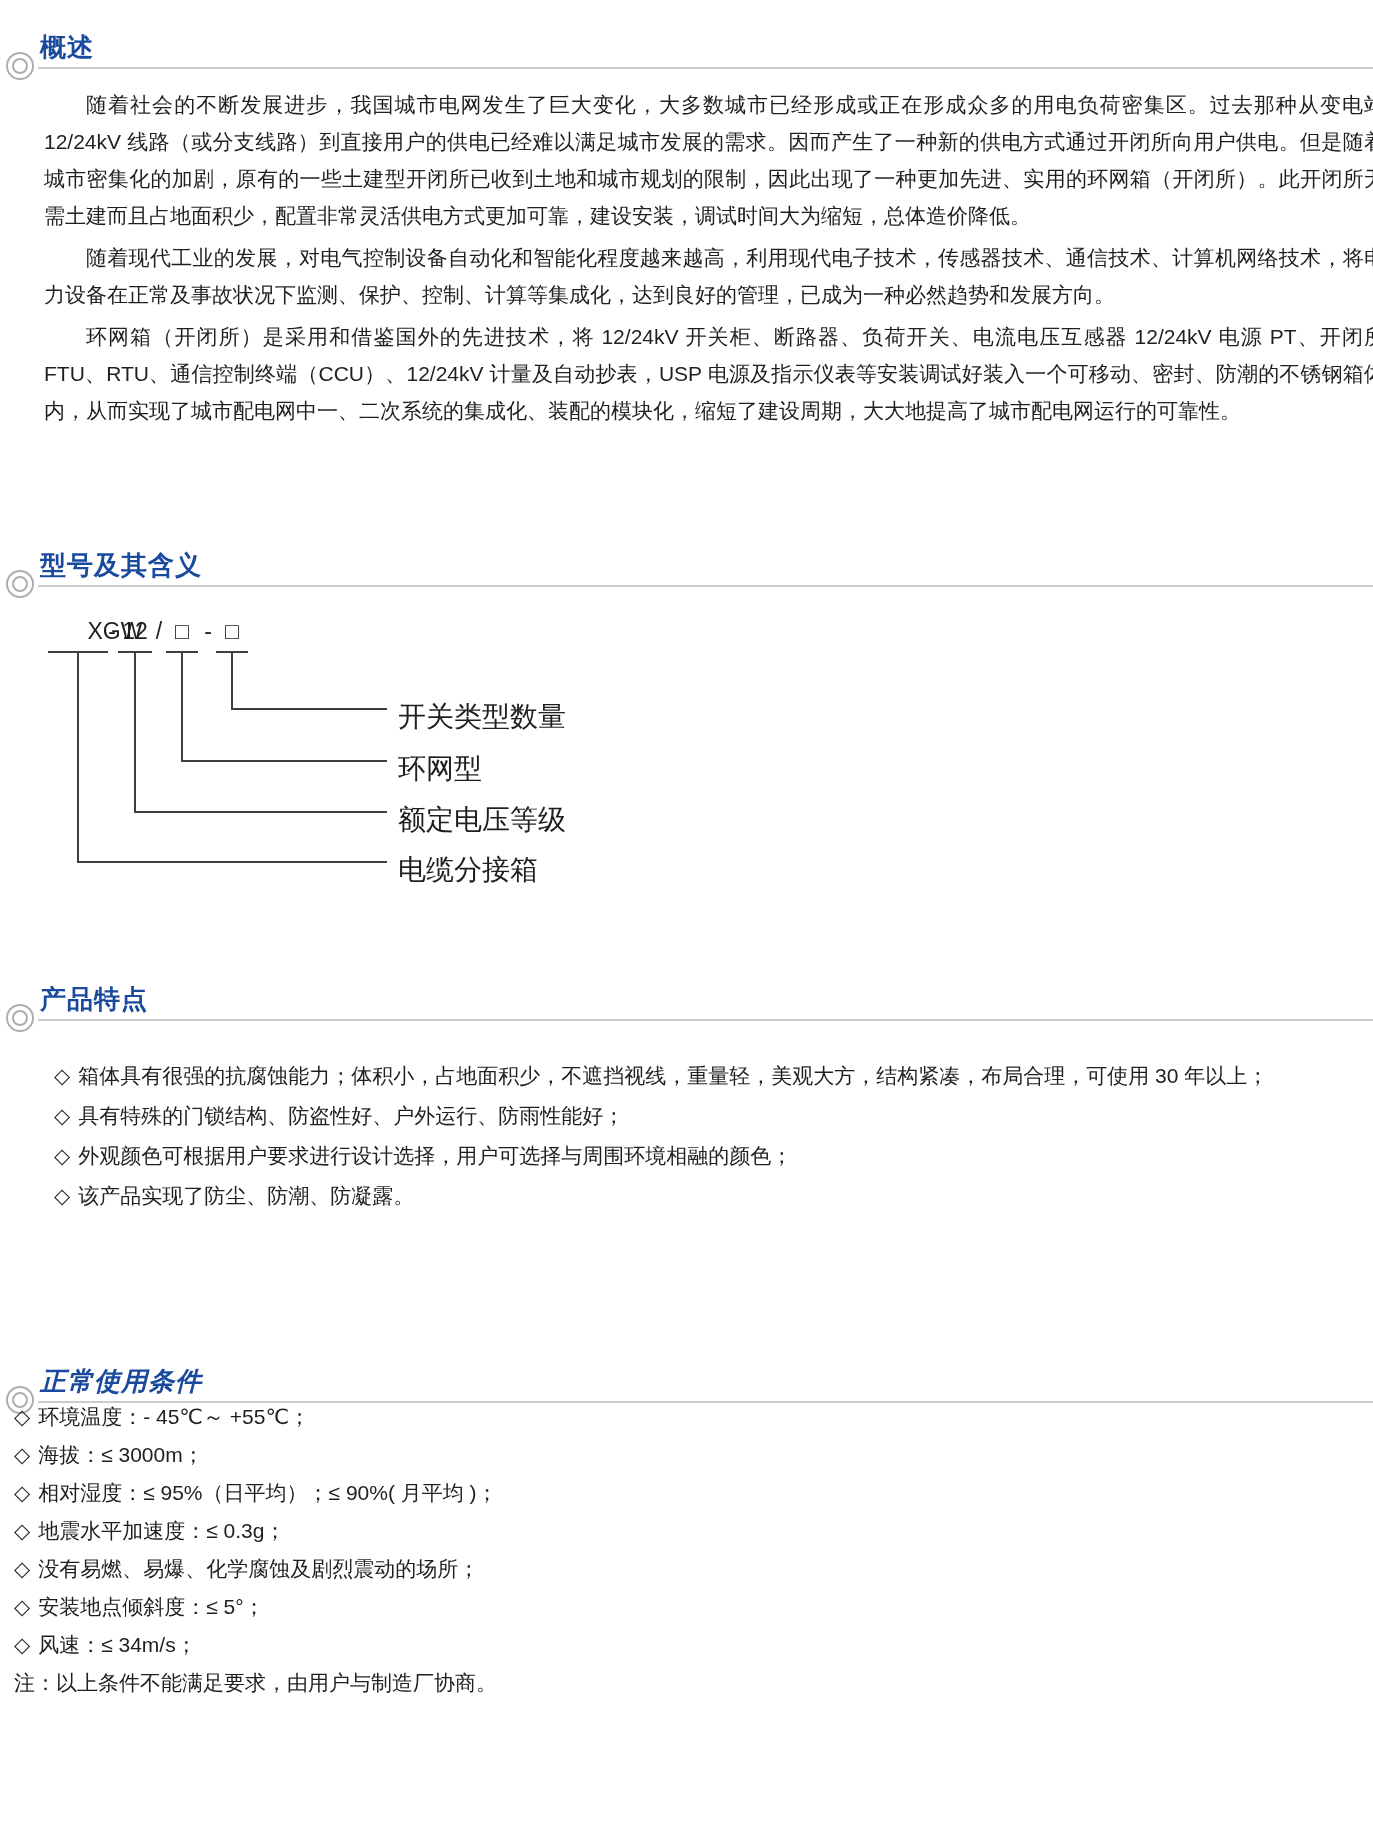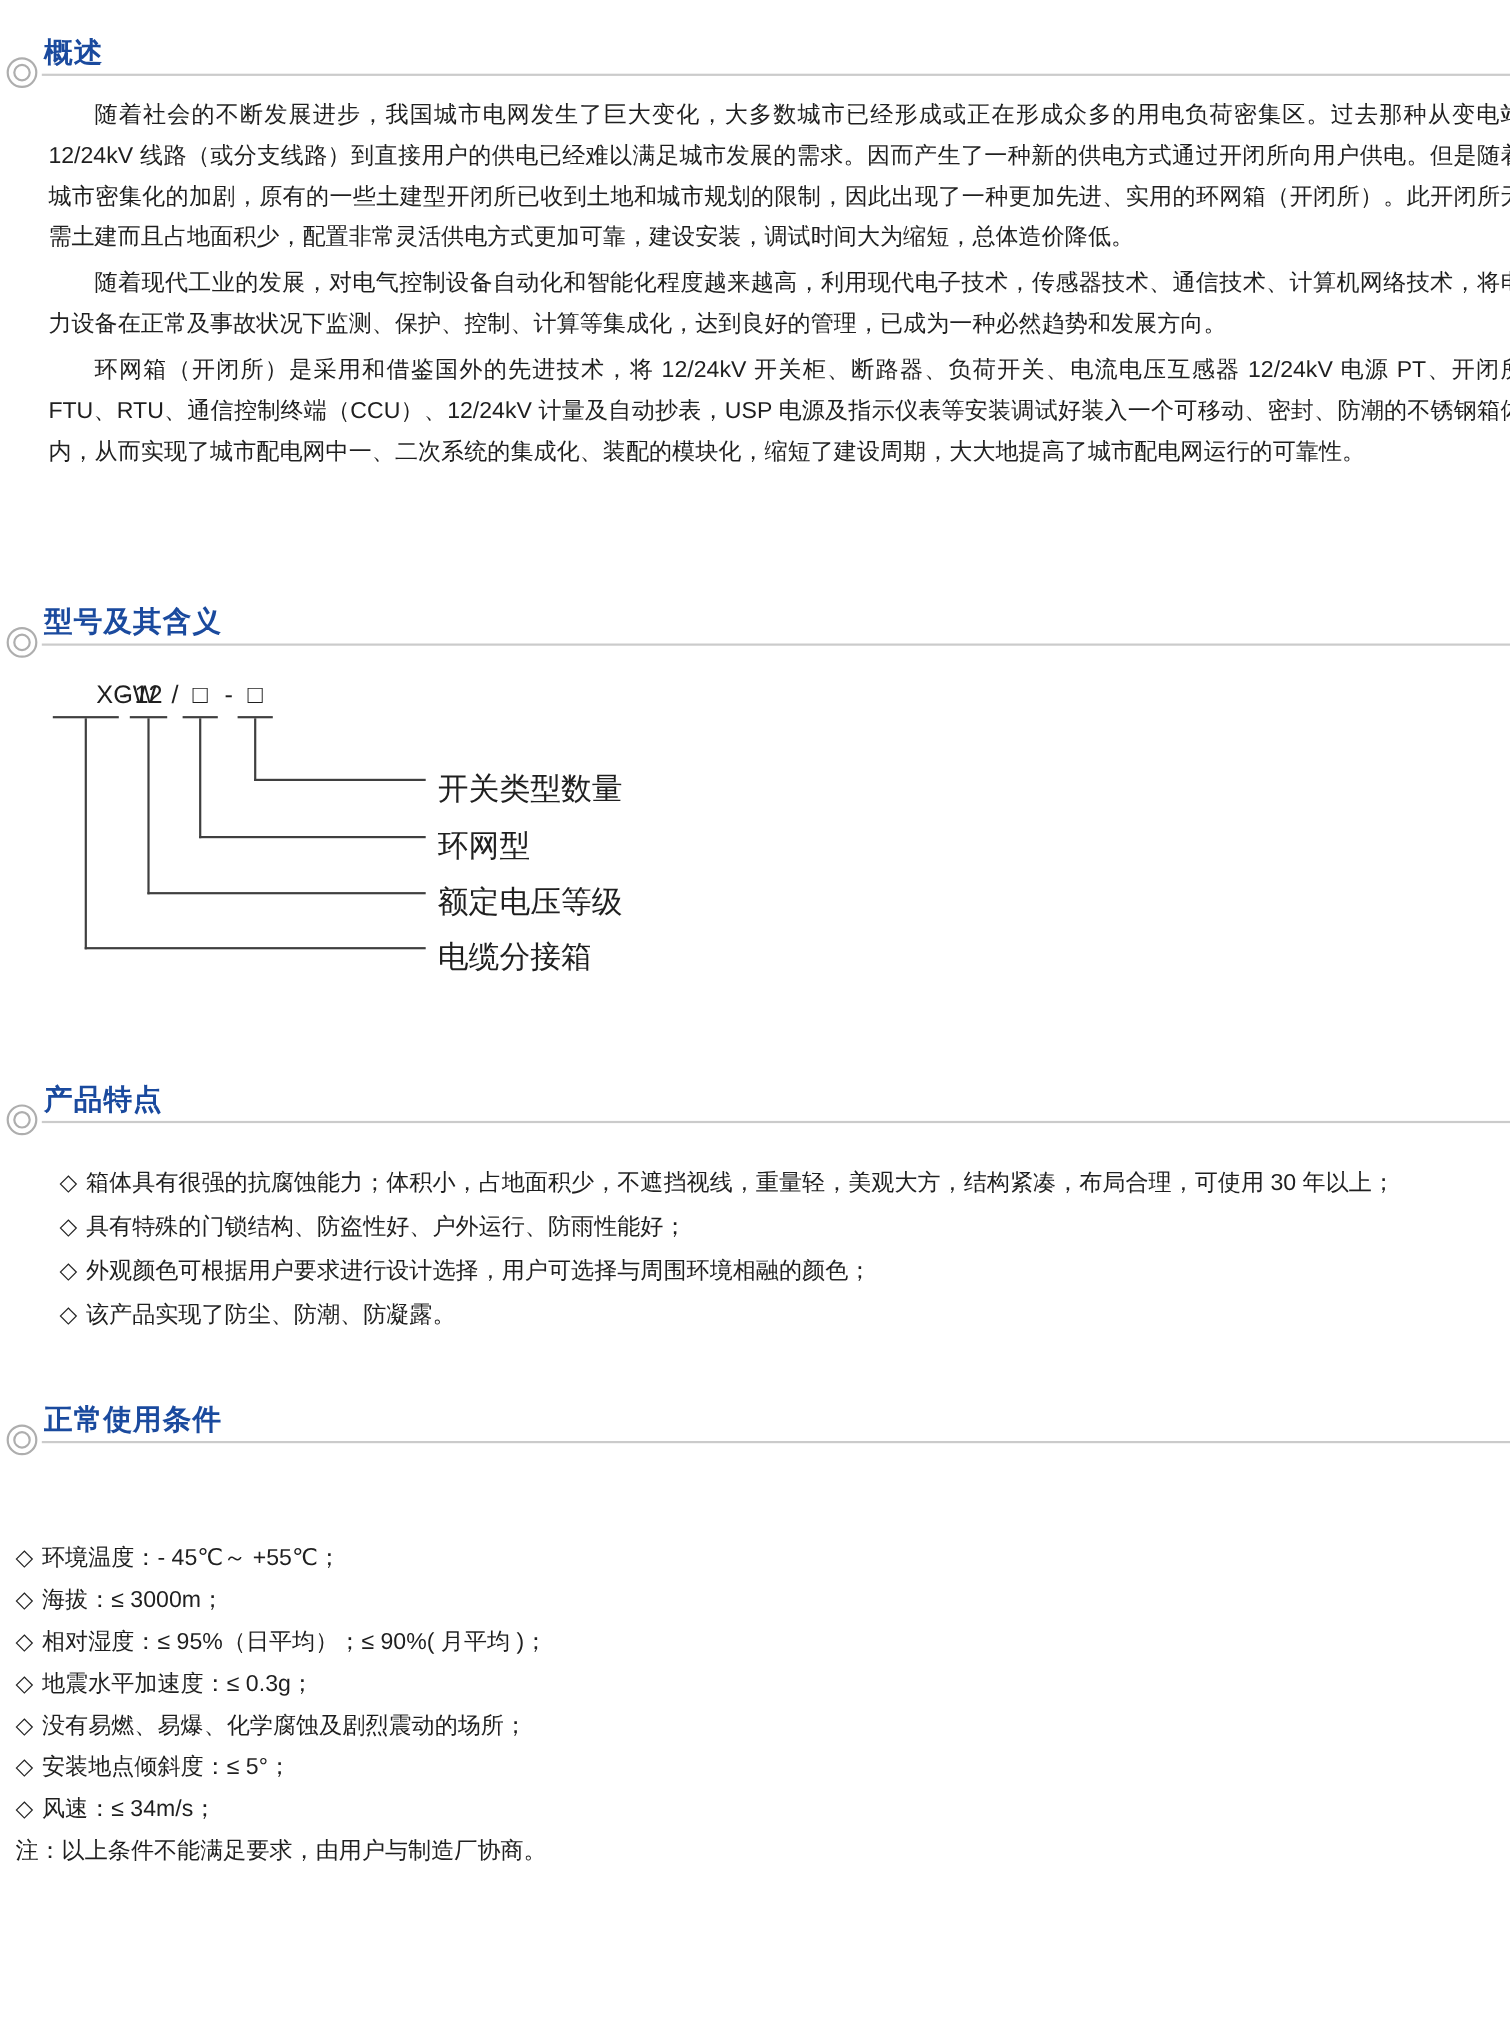--- a/index.html
+++ b/index.html
@@ -128,21 +128,21 @@
   <div class="sec-rule"></div>
 </div>
 
 <div class="feat-list">
   <div class="feat-row"><span class="diamond">◇</span><span>箱体具有很强的抗腐蚀能力；体积小，占地面积少，不遮挡视线，重量轻，美观大方，结构紧凑，布局合理，可使用 30 年以上；</span></div>
   <div class="feat-row"><span class="diamond">◇</span><span>具有特殊的门锁结构、防盗性好、户外运行、防雨性能好；</span></div>
   <div class="feat-row"><span class="diamond">◇</span><span>外观颜色可根据用户要求进行设计选择，用户可选择与周围环境相融的颜色；</span></div>
   <div class="feat-row"><span class="diamond">◇</span><span>该产品实现了防尘、防潮、防凝露。</span></div>
 </div>
 
-<div class="sec-head" style="top:1273px;">
+<div class="sec-head" style="top:1364px;font-style:italic;">
   <div class="sec-marker">
       <div class="inner"></div>
     </div>
   <h2>正常使用条件</h2>
   <div class="sec-rule"></div>
 </div>
 
 <div class="cond-list">
   <div class="cond-row"><span class="diamond">◇</span><span>环境温度：- 45℃～ +55℃；</span></div>
   <div class="cond-row"><span class="diamond">◇</span><span>海拔：≤ 3000m；</span></div>

